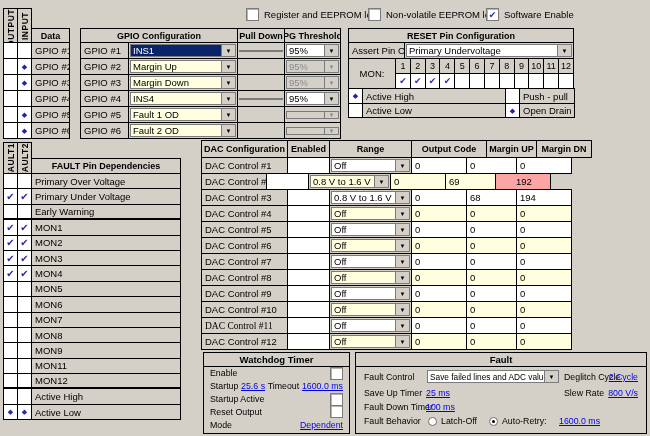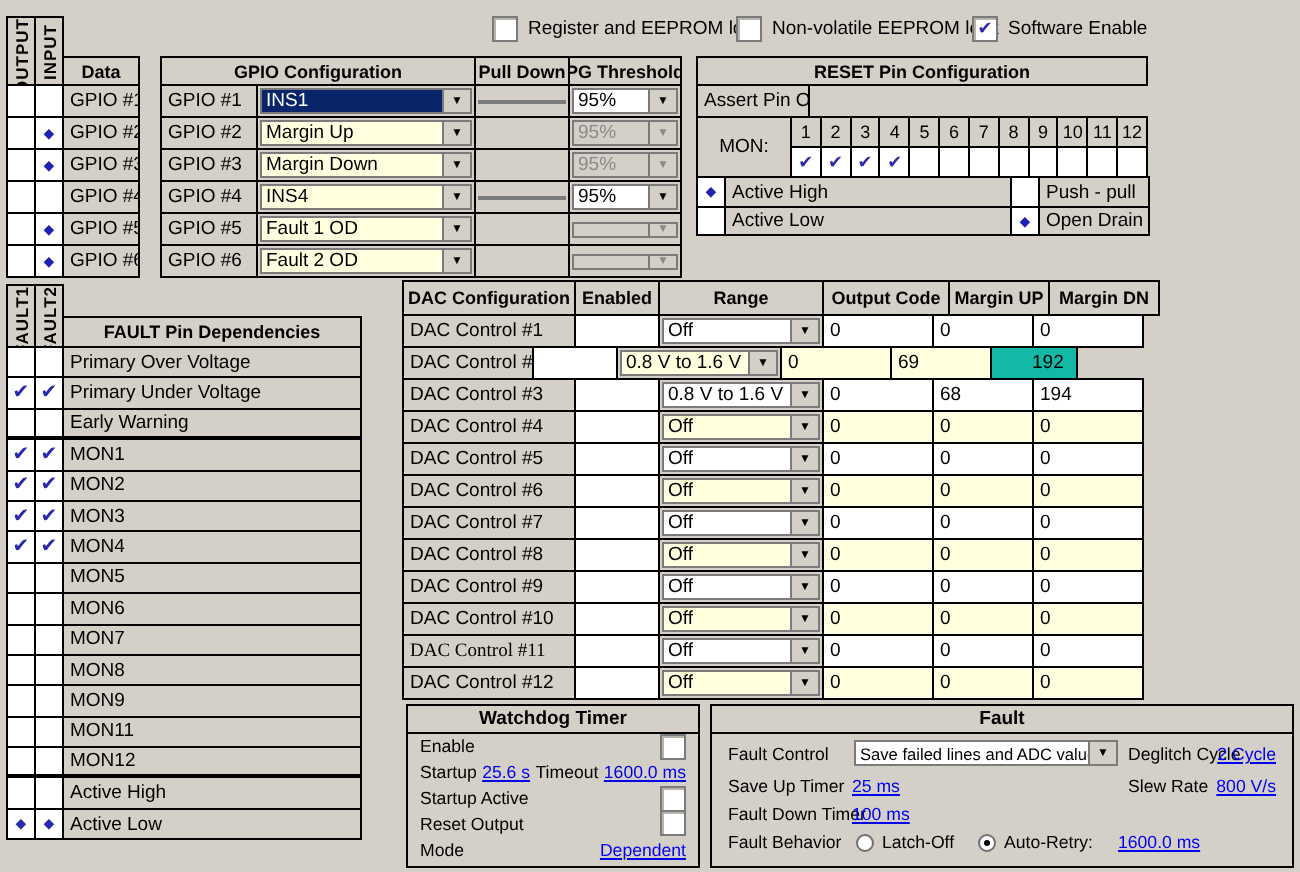--- a/index.html
+++ b/index.html
@@ -245,20 +245,26 @@
             </div>
           </div>
         </div>
       </div>
   </div>
 
   <div class="tblwrap" style="left:348px;top:28px;width:226px">
     <div class="c hd" style="width:226px;height:15px">RESET Pin Configuration</div>
     <div class="frow" style="margin-top:-1px">
       <div class="c gcell" style="width:57px;height:17px">Assert Pin On:</div>
+      <div class="c ccell" style="width:170px;height:17px" id="assert-combo-cell">
+          <div class="combo" style="background: rgb(255, 255, 255);">
+            <div class="ctx">Primary Undervoltage</div>
+            <div class="car">▼</div>
+          </div>
+        </div>
     </div>
     <div class="frow" style="margin-top:-1px">
       <div class="c gcell ctr" style="width:48px;height:31px">MON:</div>
       <div style="width:179px;margin-left:-1px">
         <div class="frow" id="mon-nums">
             <div class="c mnum" style="flex: 1 1 0%; height: 16px; min-width: 0px;">1</div>
             <div class="c mnum" style="flex: 1 1 0%; height: 16px; min-width: 0px;">2</div>
             <div class="c mnum" style="flex: 1 1 0%; height: 16px; min-width: 0px;">3</div>
             <div class="c mnum" style="flex: 1 1 0%; height: 16px; min-width: 0px;">4</div>
             <div class="c mnum" style="flex: 1 1 0%; height: 16px; min-width: 0px;">5</div>
@@ -390,21 +396,21 @@
           <div class="c gcell" style="width: 150px; height: 16.4px;">Active Low</div>
         </div>
       </div>
   </div>
 
   <div class="tblwrap" style="left:201px;top:140px;width:373px">
     <div class="frow" id="dac-head">
         <div class="c hd" style="width: 87px; height: 18px;">DAC Configuration</div>
         <div class="c hd" style="width: 43px; height: 18px;">Enabled</div>
         <div class="c hd" style="width: 83px; height: 18px;">Range</div>
-        <div class="c hd" style="width: 64px; height: 18px; text-align: right;">Output Code</div>
+        <div class="c hd" style="width: 76px; height: 18px; text-align: right;">Output Code</div>
         <div class="c hd" style="width: 51px; height: 18px;">Margin UP</div>
         <div class="c hd" style="width: 56px; height: 18px;">Margin DN</div>
       </div>
     <div id="dac-rows" class="rows" style="margin-top:-1px">
         <div class="frow">
           <div class="c gcell" style="width: 87px; height: 17px;">DAC Control #1</div>
           <div class="c ecell" style="width: 43px; height: 17px;"></div>
           <div class="c ccell" style="width: 83px; height: 17px;">
             <div class="combo" style="background: rgb(255, 255, 255);">
               <div class="ctx">Off</div>
@@ -419,21 +425,21 @@
           <div class="c gcell" style="width: 66px; height: 17px;">DAC Control #2</div>
           <div class="c ecell" style="width: 43px; height: 17px;"></div>
           <div class="c ccell" style="width: 83px; height: 17px;">
             <div class="combo" style="background: rgb(255, 255, 224);">
               <div class="ctx">0.8 V to 1.6 V</div>
               <div class="car">▼</div>
             </div>
           </div>
           <div class="c vcell" style="width: 56px; height: 17px; background: rgb(255, 255, 224);">0</div>
           <div class="c vcell" style="width: 51px; height: 17px; background: rgb(255, 255, 224);">69</div>
-          <div class="c vcell" style="width: 44px; height: 17px; background: #14b8a6; padding-left: 20px;">192</div>
+          <div class="c vcell" style="width: 56px; height: 17px; background: #fca5a5; padding-left: 20px;">192</div>
         </div>
         <div class="frow">
           <div class="c gcell" style="width: 87px; height: 17px;">DAC Control #3</div>
           <div class="c ecell" style="width: 43px; height: 17px;"></div>
           <div class="c ccell" style="width: 83px; height: 17px;">
             <div class="combo" style="background: rgb(255, 255, 255);">
               <div class="ctx">0.8 V to 1.6 V</div>
               <div class="car">▼</div>
             </div>
           </div>

